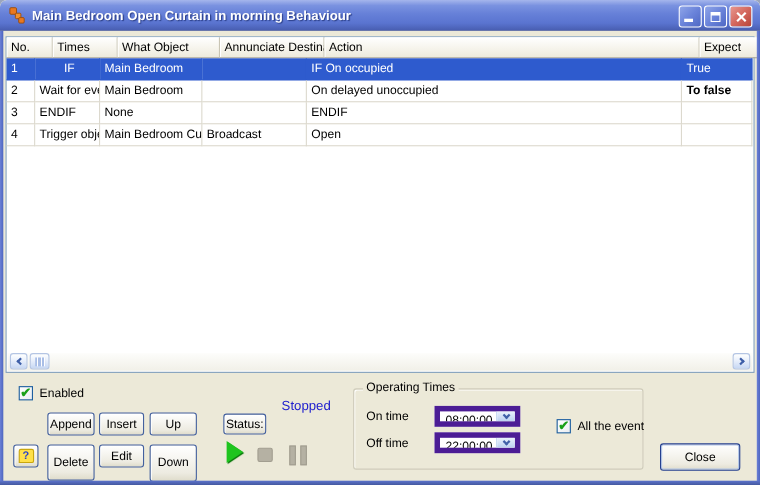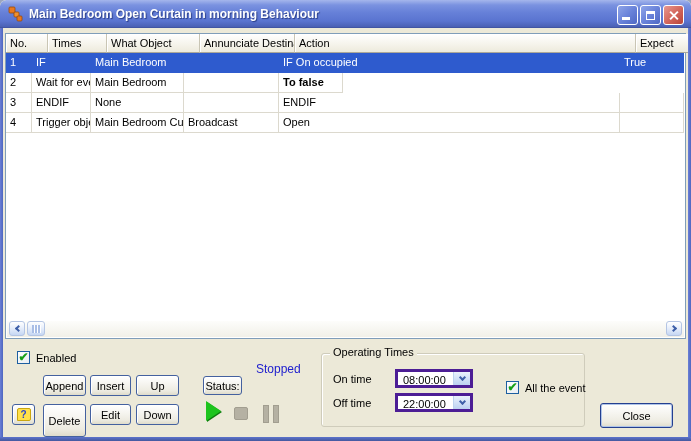--- a/index.html
+++ b/index.html
@@ -79,21 +79,21 @@
     border-left:15px solid var(--play,#1EC41E);filter:drop-shadow(1px 1px 0 #0E7A0E);}
   .stop-sq{position:absolute;width:14px;height:13px;background:#B5B1A3;border:1px solid #A29E90;border-radius:2px;}
   .pause-bars{position:absolute;display:flex;gap:4px;}
   .pause-bars i{display:block;width:6px;height:18px;background:#B5B1A3;border:1px solid #A29E90;}
   .status-text{position:absolute;color:var(--statusc,#2121CE);font-size:12px;}
   
   .groupbox{position:absolute;border:1px solid #CFCCBB;border-radius:3px;box-shadow:inset 1px 1px 0 #FFFFFF;}
   .groupbox .gb-label{position:absolute;top:-8px;left:8px;background:#ECE9D8;padding:0 3px;font-size:11px;}
   .gb-field-label{position:absolute;font-size:11px;}
   
-  .combo{position:absolute;height:19px;background:#fff;border:3px solid #4c1d95;display:flex;align-items:stretch;}
+  .combo{position:absolute;height:19px;background:#fff;border:5px solid #4c1d95;display:flex;align-items:stretch;}
   .combo .val{flex:1;padding-left:5px;line-height:17px;font-size:11px;overflow:hidden;white-space:nowrap;}
   .combo .drop{width:17px;border-left:1px solid #BDD2EF;border-radius:0 1px 1px 0;
     background:linear-gradient(180deg,#EAF2FC 0%,#D3E1F7 50%,#BCD1F0 100%);
     display:flex;align-items:center;justify-content:center;}
 </style>
 </head>
 <body>
 
 <div class="window">
 
@@ -129,31 +129,32 @@
           <div class="lv-hcell" style="width: 42px;">No.</div>
           <div class="lv-hcell" style="width: 59px;">Times</div>
           <div class="lv-hcell" style="width: 93px;">What Object</div>
           <div class="lv-hcell" style="width: 95px;">Annunciate Destination</div>
           <div class="lv-hcell" style="width: 341px;">Action</div>
           <div class="lv-hcell" style="width: 64px;">Expect</div>
         </div>
       <div class="lv-body" id="lv-body">
           <div class="lv-row selected">
             <div class="lv-cell" style="width: 26px;">1</div>
-            <div class="lv-cell" style="width: 59px;">IF</div>
+            <div class="lv-cell" style="width: 59px; text-align: center;">IF</div>
             <div class="lv-cell" style="width: 93px;">Main Bedroom</div>
             <div class="lv-cell" style="width: 95px;"></div>
             <div class="lv-cell" style="width: 341px;">IF On occupied</div>
             <div class="lv-cell" style="width: 64px;">True</div>
           </div>
           <div class="lv-row">
             <div class="lv-cell" style="width: 26px;">2</div>
             <div class="lv-cell" style="width: 59px;">Wait for event</div>
             <div class="lv-cell" style="width: 93px;">Main Bedroom</div>
             <div class="lv-cell" style="width: 95px;"></div>
+            <div class="lv-cell" style="width: 341px;">On delayed unoccupied</div>
             <div class="lv-cell" style="width: 64px; font-weight: bold;">To false</div>
           </div>
           <div class="lv-row">
             <div class="lv-cell" style="width: 26px;">3</div>
             <div class="lv-cell" style="width: 59px;">ENDIF</div>
             <div class="lv-cell" style="width: 93px;">None</div>
             <div class="lv-cell" style="width: 95px;"></div>
             <div class="lv-cell" style="width: 341px;">ENDIF</div>
             <div class="lv-cell" style="width: 64px;"></div>
           </div>
@@ -188,21 +189,21 @@
 
     <button class="xp-btn" style="left:40px;top:347px;width:43px;height:21px;">Append</button>
     <button class="xp-btn" style="left:87px;top:347px;width:41px;height:21px;">Insert</button>
     <button class="xp-btn" style="left:133px;top:347px;width:43px;height:21px;">Up</button>
 
     <button class="xp-btn" style="left:9px;top:376px;width:23px;height:21px;">
       <span class="help-bubble">?</span>
     </button>
     <button class="xp-btn" style="left:40px;top:376px;width:43px;height:33px;">Delete</button>
     <button class="xp-btn" style="left:87px;top:376px;width:41px;height:21px;">Edit</button>
-    <button class="xp-btn" style="left:133px;top:376px;width:43px;height:21px;">Down</button>
+    <button class="xp-btn" style="left:133px;top:376px;width:43px;height:34px;">Down</button>
 
     <button class="xp-btn" style="left:200px;top:348px;width:39px;height:19px;">Status:</button>
     <span class="status-text" style="left:253px;top:334px;">Stopped</span>
 
     <span class="play-tri" style="left:203px;top:373px;"></span>
     <span class="stop-sq" style="left:231px;top:379px;"></span>
     <span class="pause-bars" style="left:260px;top:377px;">
         <i></i>
         <i></i>
       </span>

